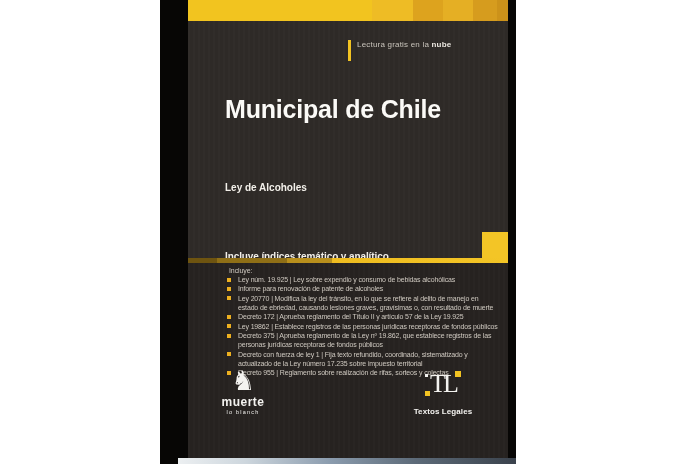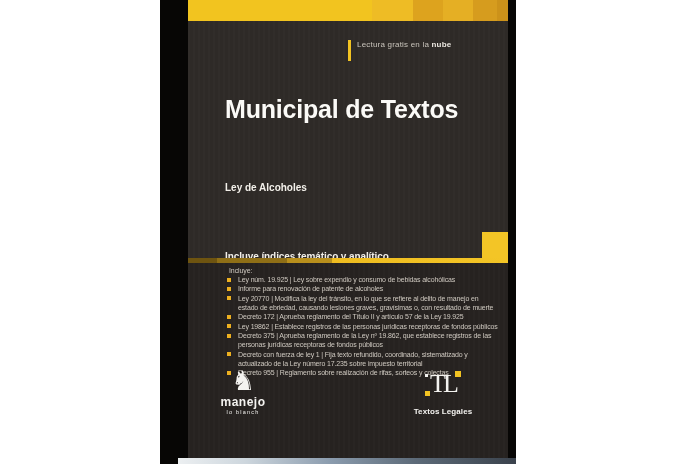--- a/index.html
+++ b/index.html
@@ -74,21 +74,21 @@
         <div class="seg seg5"></div>
         <div class="seg seg6"></div>
       </div>
 
       <div class="badge">
         <span class="badge-bar"></span>
         <span class="badge-text"><span>Lectura gratis en la </span><b>nube</b></span>
       </div>
 
       <div class="title-block">
-        <div>Municipal de Textos</div>
+        <div>Municipal de Chile</div>
       </div>
       <div class="subtitle">Ley de Alcoholes</div>
       <div class="note">Incluye índices temático y analítico</div>
 
       <div class="corner-block"></div>
       <div class="stripe"></div>
 
       <div class="contents">
         <div class="incluye-heading">Incluye:</div>
         <ul class="incluye-list">
@@ -130,21 +130,21 @@
 
             <li class="incluye-item">
               <span class="bullet"></span>
               <span class="item-text">Decreto 955 | Reglamento sobre realización de rifas, sorteos y colectas</span>
             </li>
           </ul>
       </div>
 
       <div class="tirant-logo">
         <div class="knight">♞</div>
-        <div class="tirant-name">manejo</div>
+        <div class="tirant-name">muerte</div>
         <div class="tirant-sub">lo blanch</div>
       </div>
 
       <div class="tl-logo">
         <div class="tl-mono">
           <span class="tl-dot-white"></span>
           <span class="tl-letters">TL</span>
           <span class="tl-sq-tr"></span>
           <span class="tl-sq-bl"></span>
         </div>

